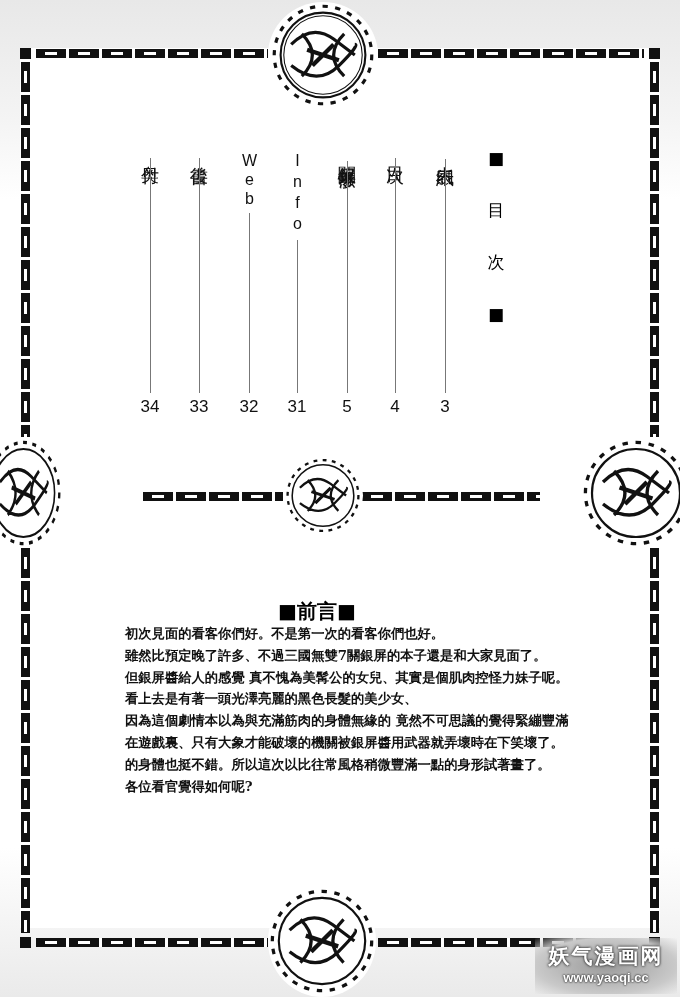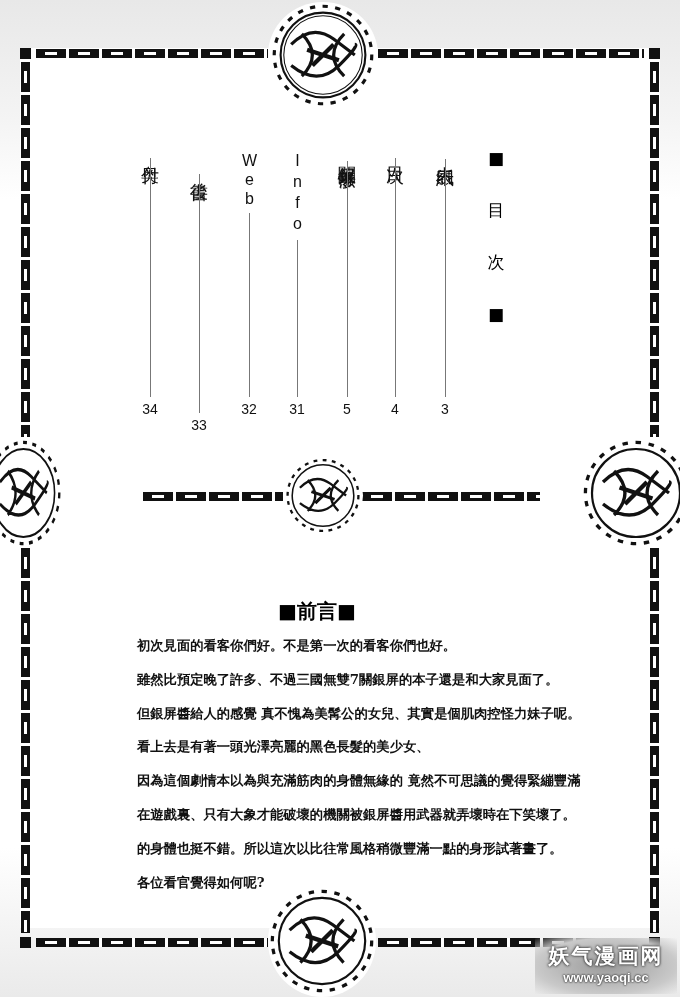--- a/index.html
+++ b/index.html
@@ -13,24 +13,24 @@
   .vbar { position:absolute; width:9px; background:
       repeating-linear-gradient(180deg, #111 0 30px, #fff 30px 33px); }
   .vbar::after { content:""; position:absolute; top:0; bottom:0; left:3px; width:3px;
       background:repeating-linear-gradient(180deg, transparent 0 9px, #fff 9px 21px, transparent 21px 33px); }
   .corner { position:absolute; width:11px; height:11px; background:#111; }
   .medal { position:absolute; border-radius:50%; background:#fff; }
   .medal svg { width:100%; height:100%; display:block; }
   .toc-col { position:absolute; width:20px; display:flex; flex-direction:column; align-items:center; }
   .toc-label { writing-mode:vertical-rl; text-orientation:upright; font-size:18px; line-height:20px; color:#111; letter-spacing:1px; }
   .toc-line { width:1px; background:#777; flex:1; margin:4px 0; }
-  .toc-page { font-size:14px; color:#111; font-family:"Liberation Sans", sans-serif; }
+  .toc-page { font-size:17px; color:#111; font-family:"Liberation Sans", sans-serif; }
   .preface-title { position:absolute; left:278px; top:598px; font-family:"DejaVu Serif", serif; font-weight:bold; font-size:20px; color:#000; }
   .preface { position:absolute; left:121px; top:621px; width:470px; font-family:"DejaVu Serif", serif; font-weight:bold; font-size:13.3px; line-height:17.8px; color:#111; }
-  .preface p { margin:16px; white-space:nowrap; }
+  .preface p { margin:4px; white-space:nowrap; }
   .watermark { position:absolute; left:535px; top:938px; width:142px; height:56px; background:radial-gradient(ellipse at center, #9a9a9a 0%, #c9c9c9 70%, rgba(230,230,230,0) 100%); text-align:center; }
   .wm-cn { font-family:"DejaVu Serif", serif; font-weight:bold; font-size:21px; color:#fff; text-shadow:0 0 2px #333,0 0 3px #333; margin-top:4px; letter-spacing:2px; }
   .wm-url { font-family:"Liberation Sans", sans-serif; font-size:13px; font-weight:bold; color:#fff; text-shadow:0 0 2px #333,0 0 2px #333; }
 </style>
 </head>
 <body>
 
 <div class="page">
   <div class="inner"></div>
 
@@ -129,21 +129,21 @@
   <div class="toc-col" style="left:287px;top:152px;height:265px;">
     <span class="toc-label" style="font-family:'Liberation Sans',sans-serif;font-size:16px;letter-spacing:4px;">Info</span>
     <span class="toc-line"></span>
     <span class="toc-page">31</span>
   </div>
   <div class="toc-col" style="left:239px;top:152px;height:265px;">
     <span class="toc-label" style="font-family:'Liberation Sans',sans-serif;font-size:16px;letter-spacing:2px;">Web</span>
     <span class="toc-line"></span>
     <span class="toc-page">32</span>
   </div>
-  <div class="toc-col" style="left:189px;top:168px;height:265px;justify-content:flex-end;">
+  <div class="toc-col" style="left:189px;top:152px;height:265px;justify-content:flex-end;">
     <span class="toc-label">後書</span>
     <span class="toc-line"></span>
     <span class="toc-page">33</span>
   </div>
   <div class="toc-col" style="left:140px;top:152px;height:265px;">
     <span class="toc-label">奥付</span>
     <span class="toc-line"></span>
     <span class="toc-page">34</span>
   </div>
 

